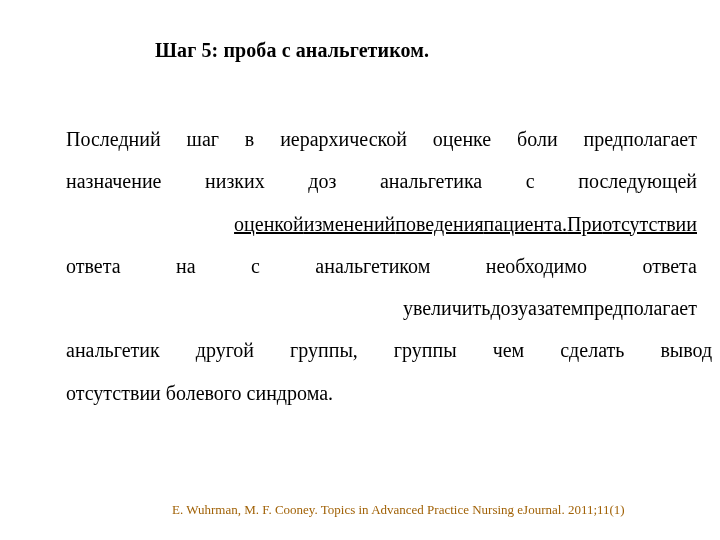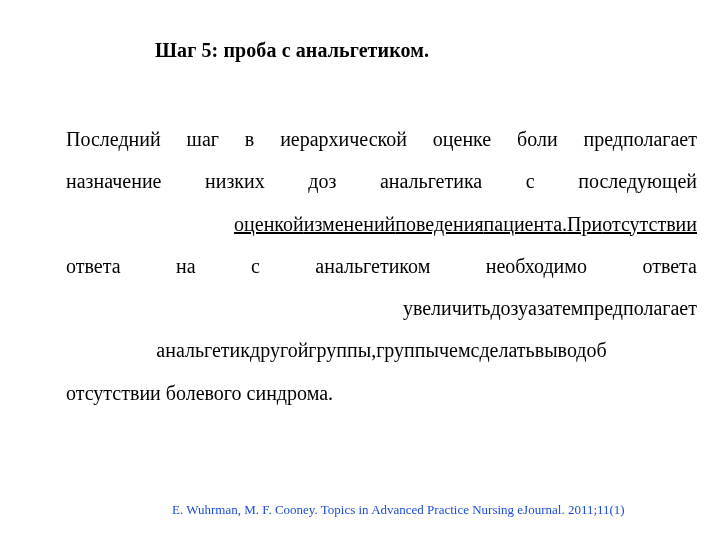--- a/index.html
+++ b/index.html
@@ -53,21 +53,21 @@
     .body-line.last {
       text-align-last: left;
     }
     .citation {
       position: absolute;
       left: 172px;
       top: 501px;
       font-size: 13px;
       line-height: 18px;
       white-space: nowrap;
-      color: #1d4ed8;
+      color: #a16207;
     }
   </style>
 </head>
 <body>
 
 <div class="slide">
   <div class="title">Шаг 5: проба с анальгетиком.</div>
 
   <div class="body-text">
     <span class="body-line" style="display: flex; justify-content: space-between;">
@@ -103,21 +103,21 @@
         <span>необходимо</span>
         <span>ответа</span>
       </span>
     <span class="body-line" style="display: flex; justify-content: flex-end;">
         <span>увеличить</span>
         <span>дозу</span>
         <span>а</span>
         <span>затем</span>
         <span>предполагает</span>
       </span>
-    <span class="body-line" style="display: flex; justify-content: center;">
+    <span class="body-line" style="display: flex; justify-content: flex-start; gap: 36px;">
         <span>анальгетик</span>
         <span>другой</span>
         <span>группы,</span>
         <span>группы</span>
         <span>чем</span>
         <span>сделать</span>
         <span>вывод</span>
         <span>об</span>
       </span>
     <span class="body-line last">отсутствии болевого синдрома.</span>

